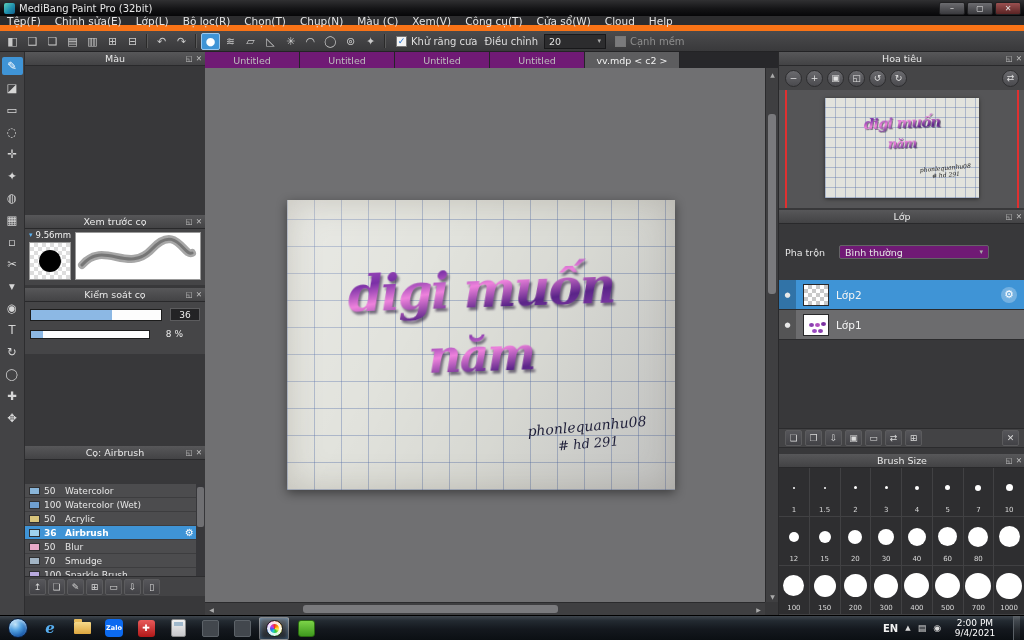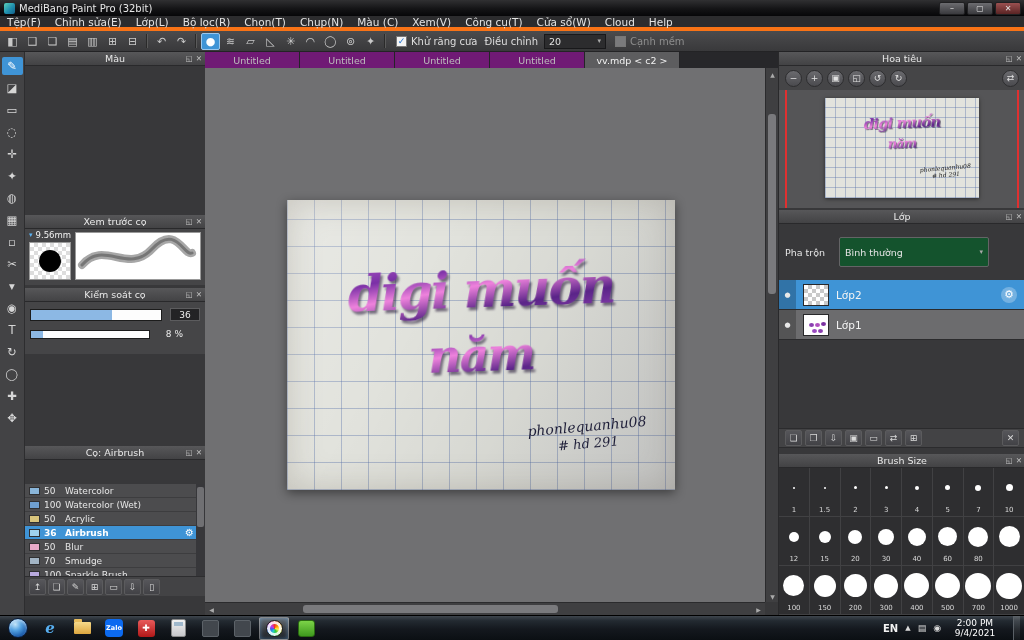--- a/index.html
+++ b/index.html
@@ -11,21 +11,21 @@
   #titlebar{position:absolute;top:0;left:0;right:0;height:16px;display:flex;align-items:center;
     background:linear-gradient(#303032 0%,#141416 55%,#060608 100%);padding:0 3px;font-size:10px;color:#e8e8e8}
   #appicon{width:11px;height:11px;border-radius:2px;margin:0 4px 0 1px;
     background:linear-gradient(135deg,#5cd2ba,#1f8fae 55%,#135f8a)}
   #winbtns{margin-left:auto;display:flex;gap:2px}
   .winbtn{width:26px;height:13px;border-radius:2px;background:linear-gradient(#6c6c70,#3a3a3e);
     border:1px solid #202022;color:#e2e2e2;font-size:8px;line-height:11px;text-align:center}
   .winbtn.close{background:linear-gradient(#9a5050,#5a2424)}
 
   
-  #menubar{position:absolute;top:16px;left:0;right:0;height:15px;background:#2c2c2e;border-bottom:4px solid #f97316;
+  #menubar{position:absolute;top:16px;left:0;right:0;height:15px;background:#2c2c2e;border-bottom:6px solid #f97316;
     display:flex;align-items:flex-end;font-size:10.5px;color:#e4e4e4}
   .mitem{padding:0 7px;height:100%;display:flex;align-items:center;white-space:nowrap}
 
   
   #toolbar{position:absolute;top:31px;left:0;right:0;height:21px;display:flex;align-items:center;gap:1px;
     background:linear-gradient(#4b4b4d,#39393b);border-bottom:1px solid #232325;padding:0 3px}
   .tbtn{width:19px;height:17px;display:flex;align-items:center;justify-content:center;color:#c9c9c9;font-size:11px;border-radius:2px}
   .tbtn.sel{color:#fff;border:1px solid #9cc7ec}
   .vsep{width:2px;height:14px;border-left:1px solid #2a2a2a;border-right:1px solid #5a5a5a;margin:0 3px}
   .tlabel{font-size:10px;color:#dedede;margin:0 3px;white-space:nowrap}
@@ -145,21 +145,21 @@
   .m1{top:16px;font-size:15px;letter-spacing:-1px;filter:drop-shadow(1px 1px 0 rgba(25,12,45,.5))}
   .m2{top:38px;font-size:13px;letter-spacing:-1px;filter:drop-shadow(1px 1px 0 rgba(25,12,45,.5))}
   .msig{position:absolute;right:8px;top:66px;font-size:6px;font-style:italic;line-height:7px;text-align:center;
     color:#222;transform:rotate(-5deg);font-family:"DejaVu Serif","Liberation Serif",serif}
   #oprow{position:absolute;top:174px;left:0;width:246px;height:16px;display:flex;align-items:center;padding:0 6px}
   .rlabel{font-size:9.5px;color:#e6e6e6;width:54px;white-space:nowrap}
   .opslid{width:118px;height:10px;background:#fdfdfd;border:1px solid #1c1c1c;margin-right:6px}
   .opslid>i{display:block;height:100%}
   .opval{font-size:9px;color:#eaeaea;white-space:nowrap}
   #blendrow{position:absolute;top:192px;left:0;width:246px;height:16px;display:flex;align-items:center;padding:0 6px}
-  .bdd{width:150px;height:30px;background:#14532d;border:1px solid #646466;border-radius:2px;color:#e6e6e6;
+  .bdd{width:150px;height:14px;background:#701a75;border:1px solid #646466;border-radius:2px;color:#e6e6e6;
     font-size:9.5px;display:flex;align-items:center;padding:0 5px}
   .bdd .dda{margin-left:auto;font-size:7px;color:#aaa}
   #checkrow{position:absolute;top:210px;left:0;width:246px;height:14px;display:flex;align-items:center;
     justify-content:space-between;padding:0 9px}
   .lcgroup{display:flex;align-items:center;gap:3px;font-size:9px;color:#e6e6e6;white-space:nowrap}
   .lcb{width:9px;height:9px;border:1px solid #cfcfcf;background:#38383a}
   #layerlist{position:absolute;top:228px;left:0;width:246px}
   .lrow{position:relative;height:30px;display:flex;align-items:center;border-bottom:1px solid #2b2b2d;background:#6c6c6e}
   .rail{width:17px;height:100%;background:rgba(0,0,0,.22);display:flex;align-items:center;justify-content:center;
     color:#e8e8e8;font-size:7px}

